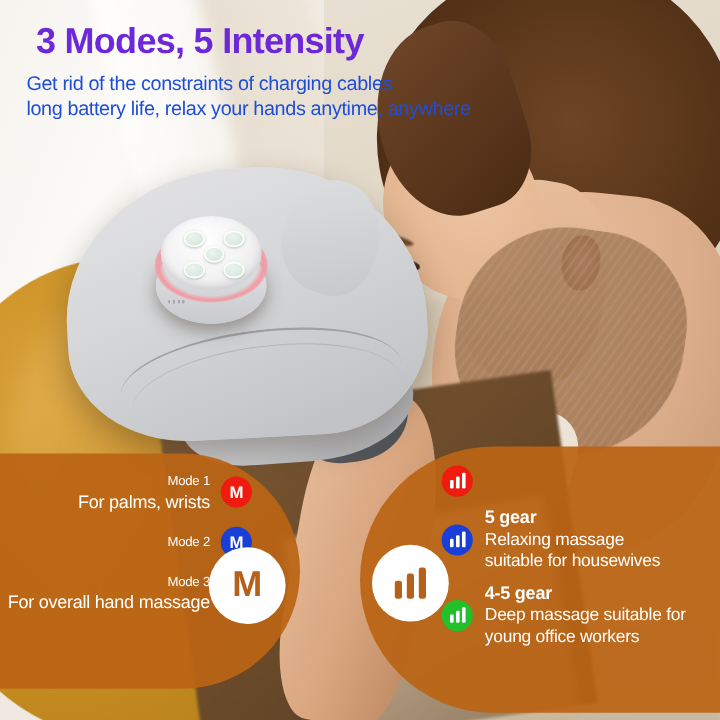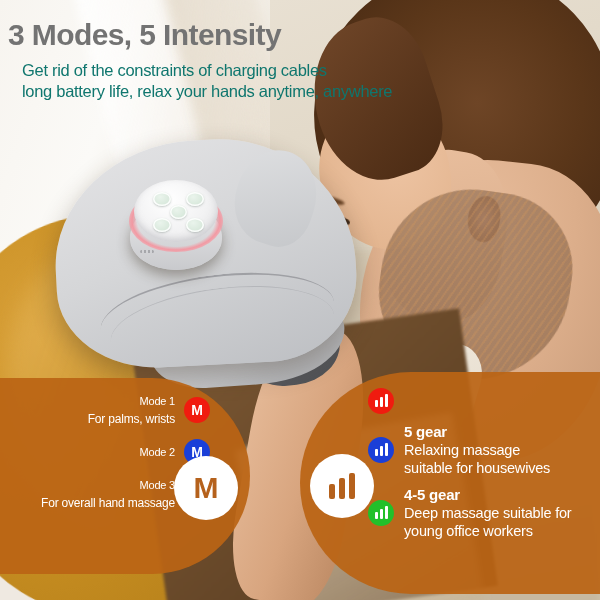--- a/index.html
+++ b/index.html
@@ -188,27 +188,27 @@
   .pad.br{left:52px;top:38px;width:18px;height:14px;}
   .pad.c {left:36px;top:25px;width:17px;height:14px;}
   .hub-vent{
     position:absolute;left:12px;top:72px;width:14px;height:3px;
     background:repeating-linear-gradient(90deg,#9b9ca0 0 2px,transparent 2px 4px);
     border-radius:2px;opacity:.8;
   }
 
   
   .headline{
-    position:absolute;left:8px;top:18px;
+    position:absolute;left:30px;top:18px;
     font-size:30px;font-weight:bold;letter-spacing:-.6px;
-    color:#737373;white-space:nowrap;
+    color:#6d28d9;white-space:nowrap;
   }
   .subline{
     position:absolute;left:22px;top:60px;
-    font-size:16.5px;line-height:21px;color:#0f766e;
+    font-size:16.5px;line-height:21px;color:#1d4ed8;
     letter-spacing:-.3px;
   }
   .subline div{white-space:nowrap;}
 
   
   .panel{
     position:absolute;
     background:rgba(186,100,20,.93);
     color:#fff;
   }
@@ -224,21 +224,21 @@
   
   .mode-list{
     position:absolute;left:30px;top:14px;width:300px;
   }
   .mode-row{
     display:flex;align-items:center;justify-content:flex-end;gap:9px;
     margin-bottom:11px;
   }
   .mode-text{text-align:right;}
   .mode-title{font-size:11px;font-weight:normal;line-height:18px;letter-spacing:-.2px;}
-  .mode-desc{font-size:12px;line-height:18px;letter-spacing:-.2px;margin-left:24px;}
+  .mode-desc{font-size:15px;line-height:18px;letter-spacing:-.2px;margin-left:24px;}
   .badge{
     flex:0 0 auto;width:26px;height:26px;border-radius:50%;
     display:flex;align-items:center;justify-content:center;
     font-size:14px;font-weight:bold;color:#fff;
   }
   .big-circle{
     position:absolute;width:64px;height:64px;border-radius:50%;
     background:#fff;display:flex;align-items:center;justify-content:center;
   }
   .big-circle.left-big{left:294px;top:78px;}

